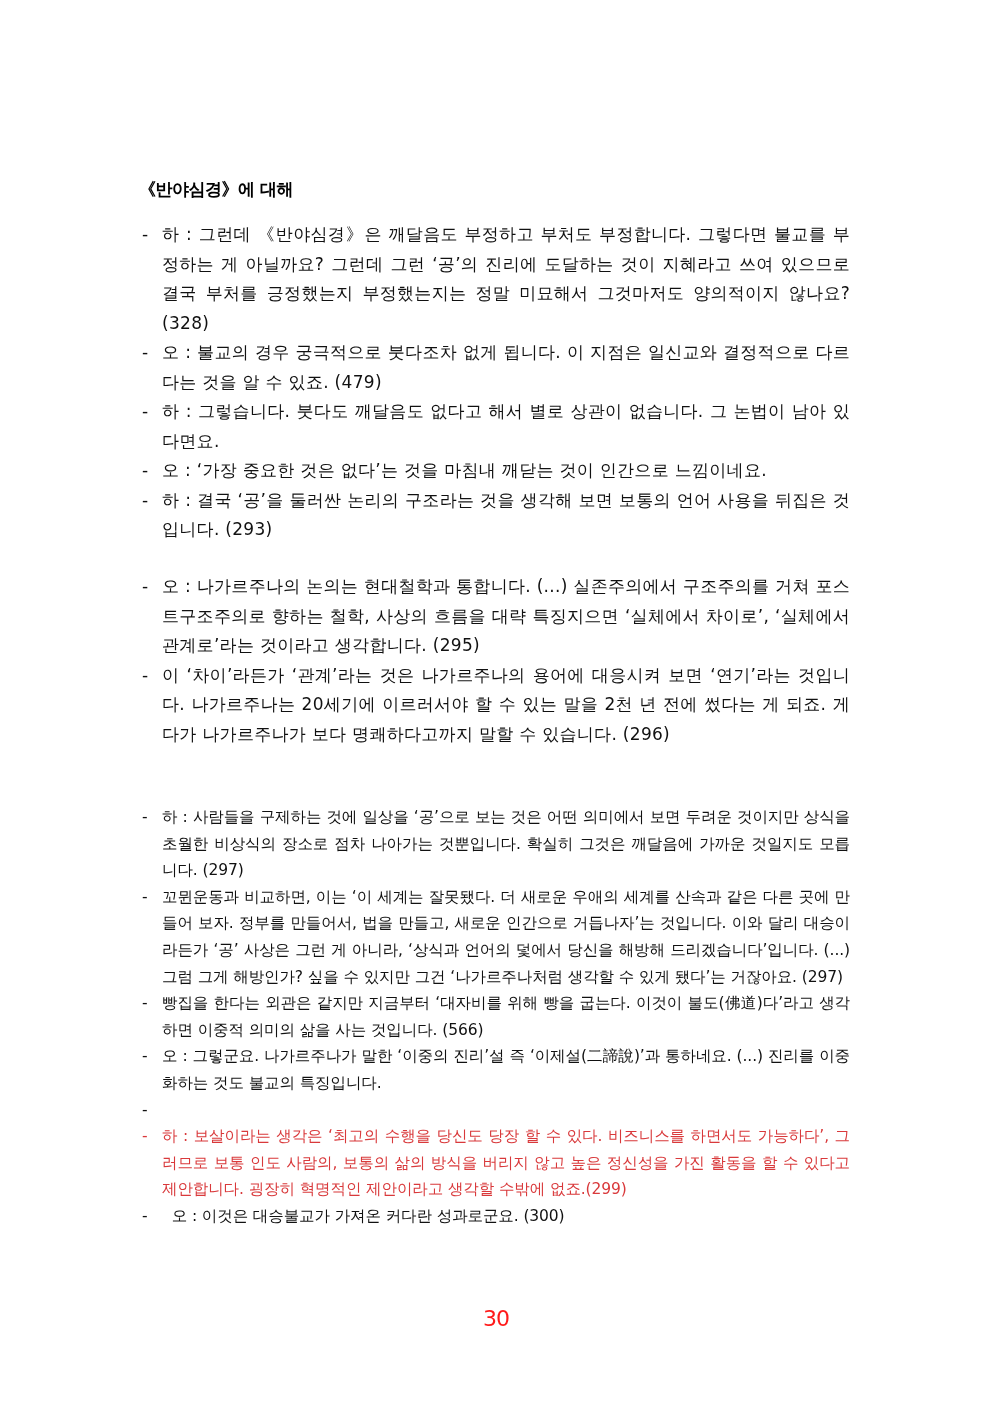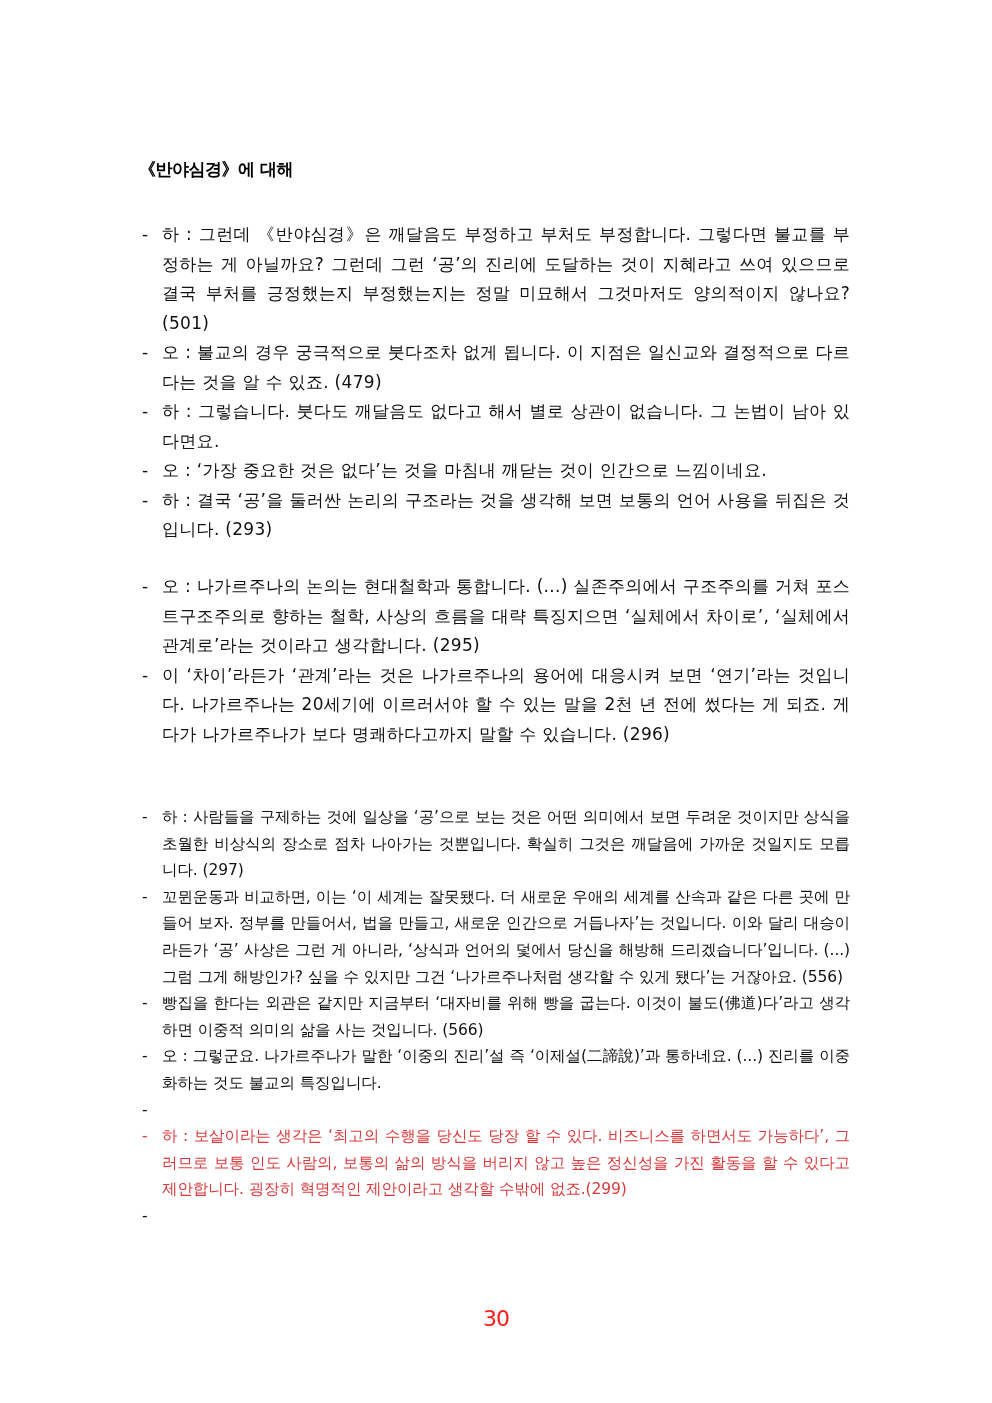--- a/index.html
+++ b/index.html
@@ -1,55 +1,55 @@
 <!DOCTYPE html>
 <html><head>
   <meta charset="utf-8">
   <style>
     html, body { margin: 0; padding: 0; background: #ffffff; }
     body { width: 992px; height: 1403px; position: relative; overflow: hidden;
            font-family: "DejaVu Sans", "Liberation Sans", sans-serif; color: #111; }
-    .title { position: absolute; left: 139px; top: 158px; font-size: 17px; font-weight: bold;
+    .title { position: absolute; left: 139px; top: 178px; font-size: 17px; font-weight: bold;
              letter-spacing: -0.5px; color: #000; }
     .block { position: absolute; left: 142px; width: 708px; }
     .item { position: relative; padding-left: 20px; text-align: justify; text-align-last: left; }
     .item .dash { position: absolute; left: 0; top: 0; }
     .b1 { top: 220px; font-size: 17px; line-height: 29.5px; letter-spacing: 0.3px; }
     .b2 { top: 572px; font-size: 17px; line-height: 29.5px; letter-spacing: 0.3px; }
     .b3 { top: 804px; font-size: 15.5px; line-height: 26.6px; letter-spacing: -0.1px; }
     .red { color: #d9393b; }
     .page-num { position: absolute; left: 0; width: 992px; top: 1306px; text-align: center;
                 font-size: 22px; color: #ff1a1a; font-family: "DejaVu Sans", sans-serif; letter-spacing: -1px; }
     .spacer-dash { height: 26.6px; position: relative; padding-left: 20px; }
   </style>
 </head>
 <body>
 
 <div>
   <div class="title">《반야심경》에 대해</div>
 
   <div class="block b1">
-    <div class="item"><span class="dash">-</span><span>하 : 그런데 《반야심경》은 깨달음도 부정하고 부처도 부정합니다. 그렇다면 불교를 부정하는 게 아닐까요? 그런데 그런 ‘공’의 진리에 도달하는 것이 지혜라고 쓰여 있으므로 결국 부처를 긍정했는지 부정했는지는 정말 미묘해서 그것마저도 양의적이지 않나요? (501)</span></div>
+    <div class="item"><span class="dash">-</span><span>하 : 그런데 《반야심경》은 깨달음도 부정하고 부처도 부정합니다. 그렇다면 불교를 부정하는 게 아닐까요? 그런데 그런 ‘공’의 진리에 도달하는 것이 지혜라고 쓰여 있으므로 결국 부처를 긍정했는지 부정했는지는 정말 미묘해서 그것마저도 양의적이지 않나요? (328)</span></div>
     <div class="item"><span class="dash">-</span><span>오 : 불교의 경우 궁극적으로 붓다조차 없게 됩니다. 이 지점은 일신교와 결정적으로 다르다는 것을 알 수 있죠. (479)</span></div>
     <div class="item"><span class="dash">-</span><span>하 : 그렇습니다. 붓다도 깨달음도 없다고 해서 별로 상관이 없습니다. 그 논법이 남아 있다면요.</span></div>
     <div class="item"><span class="dash">-</span><span>오 : ‘가장 중요한 것은 없다’는 것을 마침내 깨닫는 것이 인간으로 느낌이네요.</span></div>
     <div class="item"><span class="dash">-</span><span>하 : 결국 ‘공’을 둘러싼 논리의 구조라는 것을 생각해 보면 보통의 언어 사용을 뒤집은 것입니다. (293)</span></div>
   </div>
 
   <div class="block b2">
     <div class="item"><span class="dash">-</span><span>오 : 나가르주나의 논의는 현대철학과 통합니다. (...) 실존주의에서 구조주의를 거쳐  포스트구조주의로 향하는 철학, 사상의 흐름을 대략 특징지으면 ‘실체에서 차이로’, ‘실체에서 관계로’라는 것이라고 생각합니다. (295)</span></div>
     <div class="item"><span class="dash">-</span><span>이 ‘차이’라든가 ‘관계’라는 것은 나가르주나의 용어에 대응시켜 보면 ‘연기’라는 것입니다. 나가르주나는 20세기에 이르러서야 할 수 있는 말을 2천 년 전에 썼다는 게 되죠. 게다가 나가르주나가 보다 명쾌하다고까지 말할 수 있습니다. (296)</span></div>
   </div>
 
   <div class="block b3">
     <div class="item"><span class="dash">-</span><span>하 : 사람들을 구제하는 것에 일상을 ‘공’으로 보는 것은 어떤 의미에서 보면 두려운 것이지만 상식을 초월한 비상식의 장소로 점차 나아가는 것뿐입니다. 확실히 그것은 깨달음에 가까운 것일지도 모릅니다. (297)</span></div>
-    <div class="item"><span class="dash">-</span><span>꼬뮌운동과 비교하면, 이는 ‘이 세계는 잘못됐다. 더 새로운 우애의 세계를 산속과 같은 다른 곳에 만들어 보자. 정부를 만들어서, 법을 만들고, 새로운 인간으로 거듭나자’는 것입니다. 이와 달리 대승이라든가 ‘공’ 사상은 그런 게 아니라, ‘상식과 언어의 덫에서 당신을 해방해 드리겠습니다’입니다. (...) 그럼 그게 해방인가? 싶을 수 있지만 그건 ‘나가르주나처럼 생각할 수 있게 됐다’는 거잖아요. (556)</span></div>
+    <div class="item"><span class="dash">-</span><span>꼬뮌운동과 비교하면, 이는 ‘이 세계는 잘못됐다. 더 새로운 우애의 세계를 산속과 같은 다른 곳에 만들어 보자. 정부를 만들어서, 법을 만들고, 새로운 인간으로 거듭나자’는 것입니다. 이와 달리 대승이라든가 ‘공’ 사상은 그런 게 아니라, ‘상식과 언어의 덫에서 당신을 해방해 드리겠습니다’입니다. (...) 그럼 그게 해방인가? 싶을 수 있지만 그건 ‘나가르주나처럼 생각할 수 있게 됐다’는 거잖아요. (297)</span></div>
     <div class="item"><span class="dash">-</span><span>빵집을 한다는 외관은 같지만 지금부터 ‘대자비를 위해 빵을 굽는다. 이것이 불도(佛道)다’라고 생각하면 이중적 의미의 삶을 사는 것입니다. (566)</span></div>
     <div class="item"><span class="dash">-</span><span>오 : 그렇군요. 나가르주나가 말한 ‘이중의 진리’설 즉 ‘이제설(二諦說)’과 통하네요. (...) 진리를 이중화하는 것도 불교의 특징입니다.</span></div>
     <div class="spacer-dash">
         <span class="dash" style="position:absolute;left:0;top:0;">-</span>
       </div>
     <div class="item red"><span class="dash">-</span><span>하 : 보살이라는 생각은 ‘최고의 수행을 당신도 당장 할 수 있다. 비즈니스를 하면서도 가능하다’, 그러므로 보통 인도 사람의, 보통의 삶의 방식을 버리지 않고 높은 정신성을 가진 활동을 할 수 있다고 제안합니다. 굉장히 혁명적인 제안이라고 생각할 수밖에 없죠.(299)</span></div>
-    <div class="item" style="white-space:pre;"><span class="dash">-</span></div>
+    <div class="item" style="white-space:pre;"><span class="dash">-</span><span>  오 : 이것은 대승불교가 가져온 커다란 성과로군요. (300)</span></div>
   </div>
 
   <div class="page-num">30</div>
 </div>
 
 </body></html>

